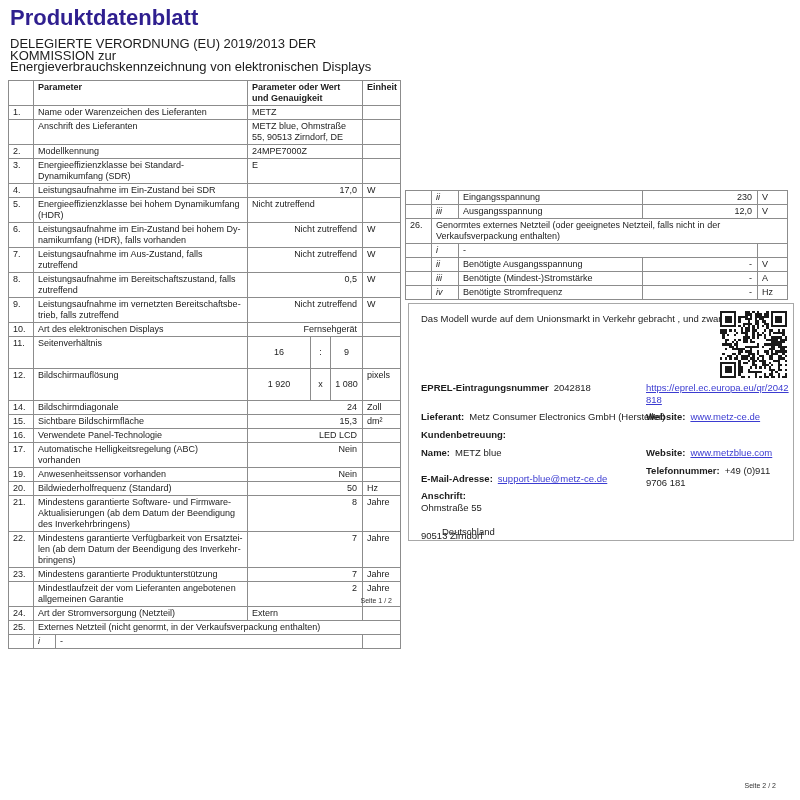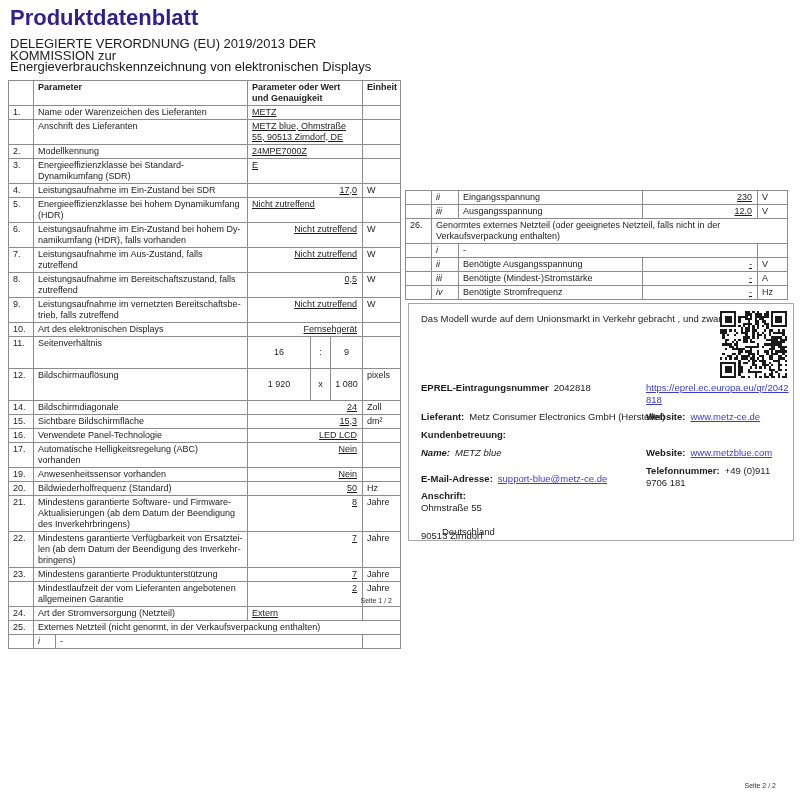--- a/index.html
+++ b/index.html
@@ -26,21 +26,21 @@
   table{border-collapse:collapse;table-layout:fixed;}
   .t1{width:392px;}
   .t2{width:382px;position:absolute;left:405px;top:190px;}
   td,th{
     border:1px solid var(--border-color);
     font-size:9px;line-height:11px;padding:1px 4px;
     vertical-align:top;overflow:hidden;
   }
   th{text-align:left;font-weight:bold;}
   .num{padding-left:4px;}
-  .val{text-align:right;padding-right:5px;text-decoration:underline;}
+  .val{text-align:right;padding-right:5px;}
   .val.left{text-align:left;}
   .ctr{text-align:center;padding:10px 1px;}
   .roman{font-style:italic;}
   
   .info-box{
     position:absolute;left:408px;top:303px;width:386px;height:238px;
     border:1px solid var(--box-border);font-size:9.5px;line-height:11.5px;
   }
   .info-box .line{position:absolute;}
   .info-box b{font-weight:bold;}
@@ -321,21 +321,21 @@
     <b>Lieferant:</b><span class="v">Metz Consumer Electronics GmbH (Hersteller)</span>
   </div>
   <div class="line rc" style="top:107px;">
     <b>Website:</b><a class="link v">www.metz-ce.de</a>
   </div>
 
   <div class="line lc" style="top:125px;">
     <b>Kundenbetreuung:</b>
   </div>
 
-  <div class="line lc" style="top:143px;font-style:italic;">
+  <div class="line lc" style="top:143px;">
     <b>Name:</b><span class="v">METZ blue</span>
   </div>
   <div class="line rc" style="top:143px;">
     <b>Website:</b><a class="link v">www.metzblue.com</a>
   </div>
 
   <div class="line lc" style="top:161px;margin-top:8px;">
     <b>E-Mail-Adresse:</b><a class="link v">support-blue@metz-ce.de</a>
   </div>
   <div class="line rc" style="top:161px;">

